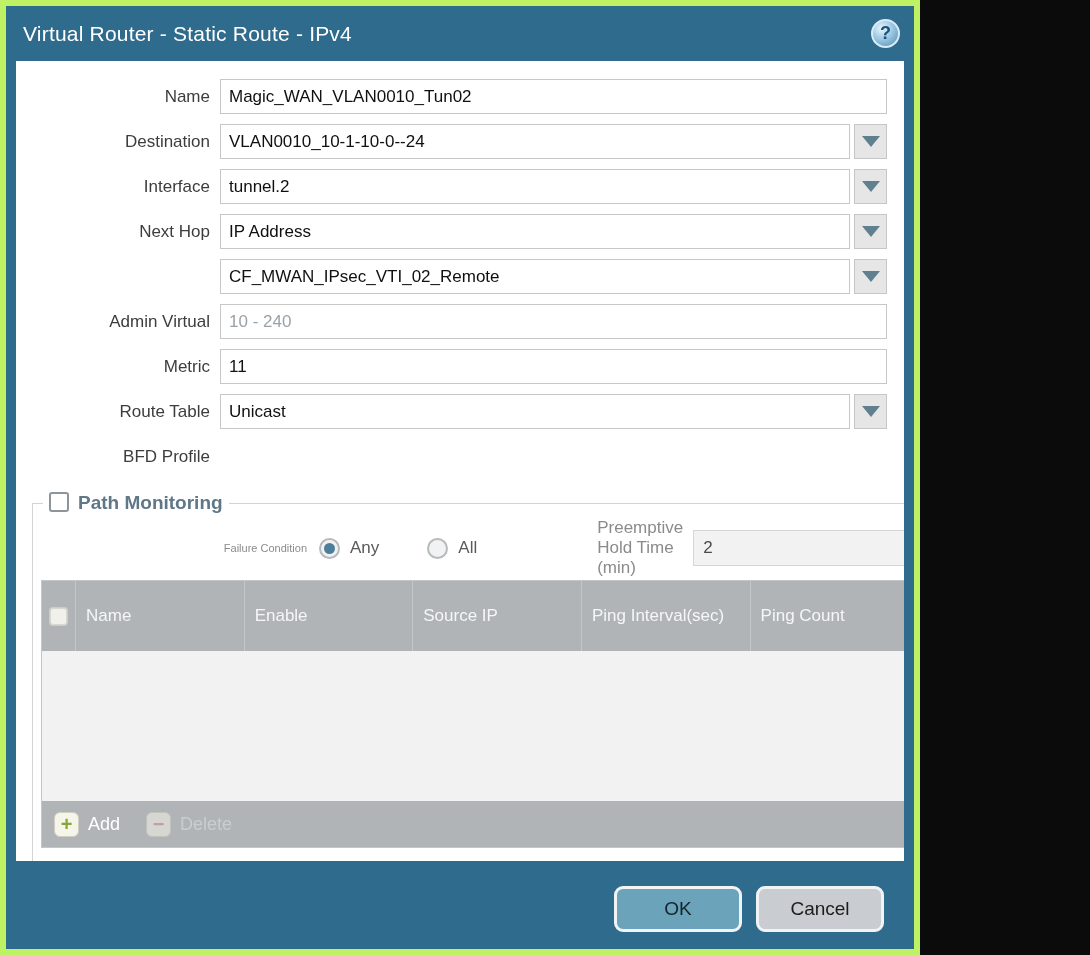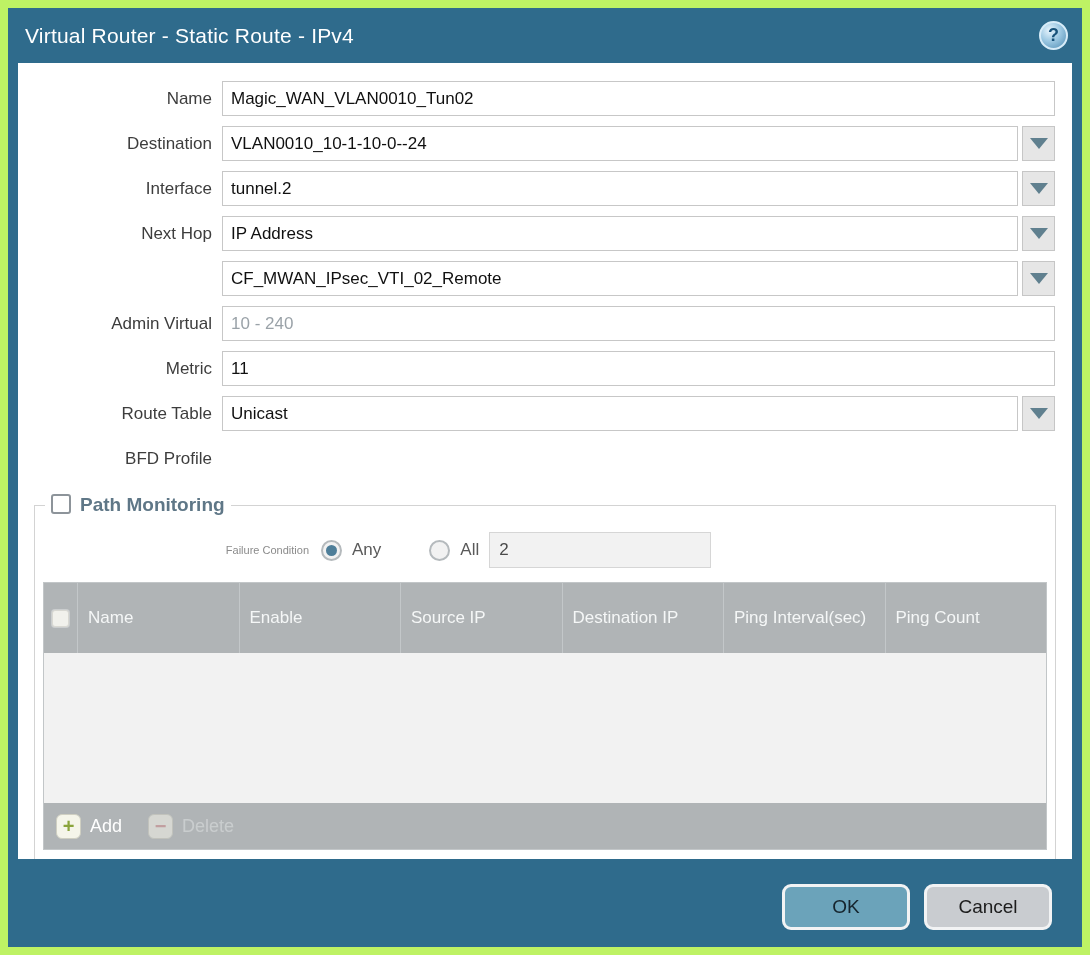--- a/index.html
+++ b/index.html
@@ -2,22 +2,22 @@
 <html><head>
 <meta charset="utf-8">
 <style>
   * { box-sizing: border-box; margin: 0; padding: 0; }
   html, body { width: 1090px; height: 955px; }
   body {
     font-family: "Liberation Sans", sans-serif;
     background: #0b0b0b;
   }
   .window {
-    width: 1090px; height: 955px;
-    border: 8px solid #bef264;
+    width: 920px; height: 955px;
+    border: 6px solid #bef264;
     background: #2f6b8c;
     display: flex; flex-direction: column;
   }
   
   .titlebar {
     height: 55px; flex: 0 0 55px;
     display: flex; align-items: center;
     padding: 0 14px 0 17px;
     color: #ffffff;
   }
@@ -263,32 +263,32 @@
         <div class="radio-group">
           <div class="radio-item">
             <div class="radio-circle selected"></div>
             <div class="radio-label">Any</div>
           </div>
           <div class="radio-item">
             <div class="radio-circle"></div>
             <div class="radio-label">All</div>
           </div>
         </div>
+        <div class="pm-hold-label">Preemptive Hold Time (min)</div>
         <input class="pm-hold-input" type="text" value="2" style="">
       </div>
 
       <div class="pm-table">
         <div class="tbl-header">
           <div class="th-check">
             <div class="hdr-checkbox"></div>
           </div>
           <div class="th">Name</div>
           <div class="th">Enable</div>
           <div class="th">Source IP</div>
-          <div class="th">Destination IP</div>
           <div class="th">Ping Interval(sec)</div>
           <div class="th">Ping Count</div>
         </div>
         <div class="tbl-body"></div>
         <div class="tbl-toolbar">
           <div class="tool-btn add">
             <div class="tool-icon add">+</div>
             <div class="tool-label">Add</div>
           </div>
           <div class="tool-btn delete">

